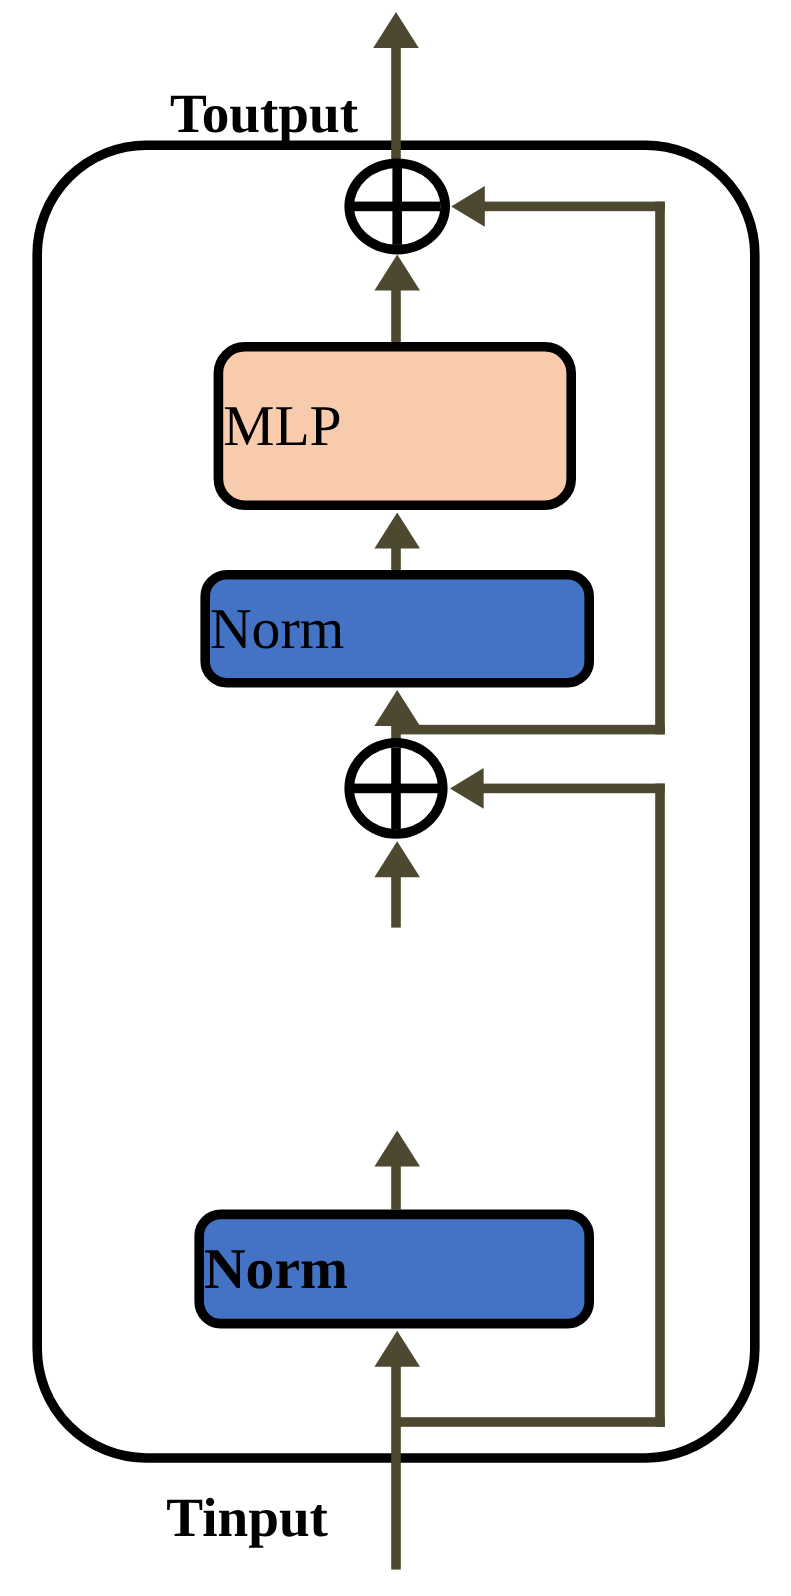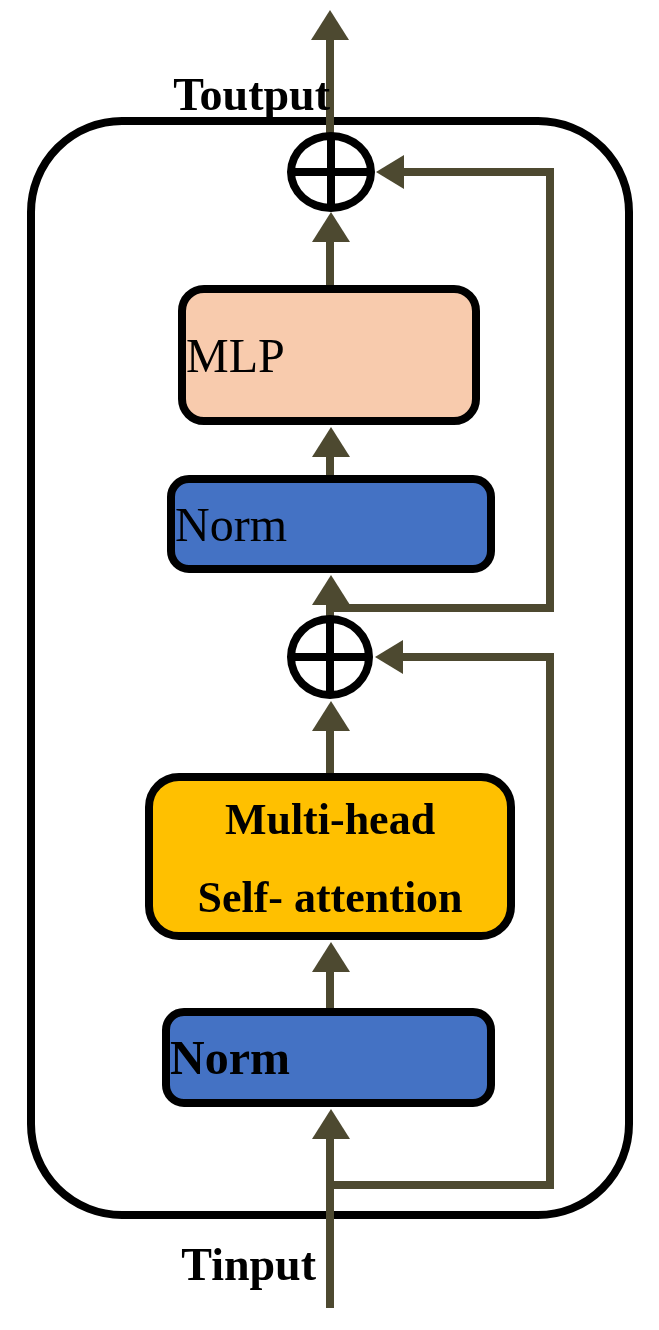--- a/index.html
+++ b/index.html
@@ -66,21 +66,21 @@
   }
   .b-mlp  {left:178px;top:285px;width:302px;height:140px;border-radius:26px;font-size:48px;}
   .b-norm1{left:167px;top:475px;width:328px;height:98px;border-radius:22px;font-size:48px;}
   .b-attn {left:145px;top:773px;width:370px;height:167px;border-radius:34px;
            font-size:44px;font-weight:bold;flex-direction:column;line-height:78px;}
   .b-norm2{left:162px;top:1008px;width:333px;height:99px;border-radius:22px;
            font-size:48px;font-weight:bold;}
 
   
   .iolabel{
-    width:220px;text-align:right;
+    width:220px;text-align:center;
     font-size:46px;font-weight:bold;color:#000;
     line-height:1.0;z-index:4;
   }
   .l-out{left:110px;top:72px;}
   .l-in {left:96px;top:1242px;font-family:Liberation Serif, serif;}
 
   
   .out-head       {left:311px;top:10px;}
   .out-stem       {left:326px;top:36px;width:8px;height:100px;}
   .c1             {left:287px;top:132px;width:88px;height:80px;}
@@ -154,24 +154,20 @@
   </div>
 
   <div class="abs block b-mlp" style="background-color: rgb(248, 203, 173);">
     <span>MLP</span>
   </div>
 
   <div class="abs block b-norm1" style="background-color: rgb(68, 114, 196);">
     <span>Norm</span>
   </div>
 
-  <div class="abs block b-attn" style="background-color: rgb(255, 192, 0);">
-    <span>Multi-head</span>
-    <span>Self- attention</span>
-  </div>
 
   <div class="abs block b-norm2" style="background-color: rgb(68, 114, 196);">
     <span>Norm</span>
   </div>
 
   <div class="abs iolabel l-out">Toutput</div>
   <div class="abs iolabel l-in">Tinput</div>
 
 </div>
 

